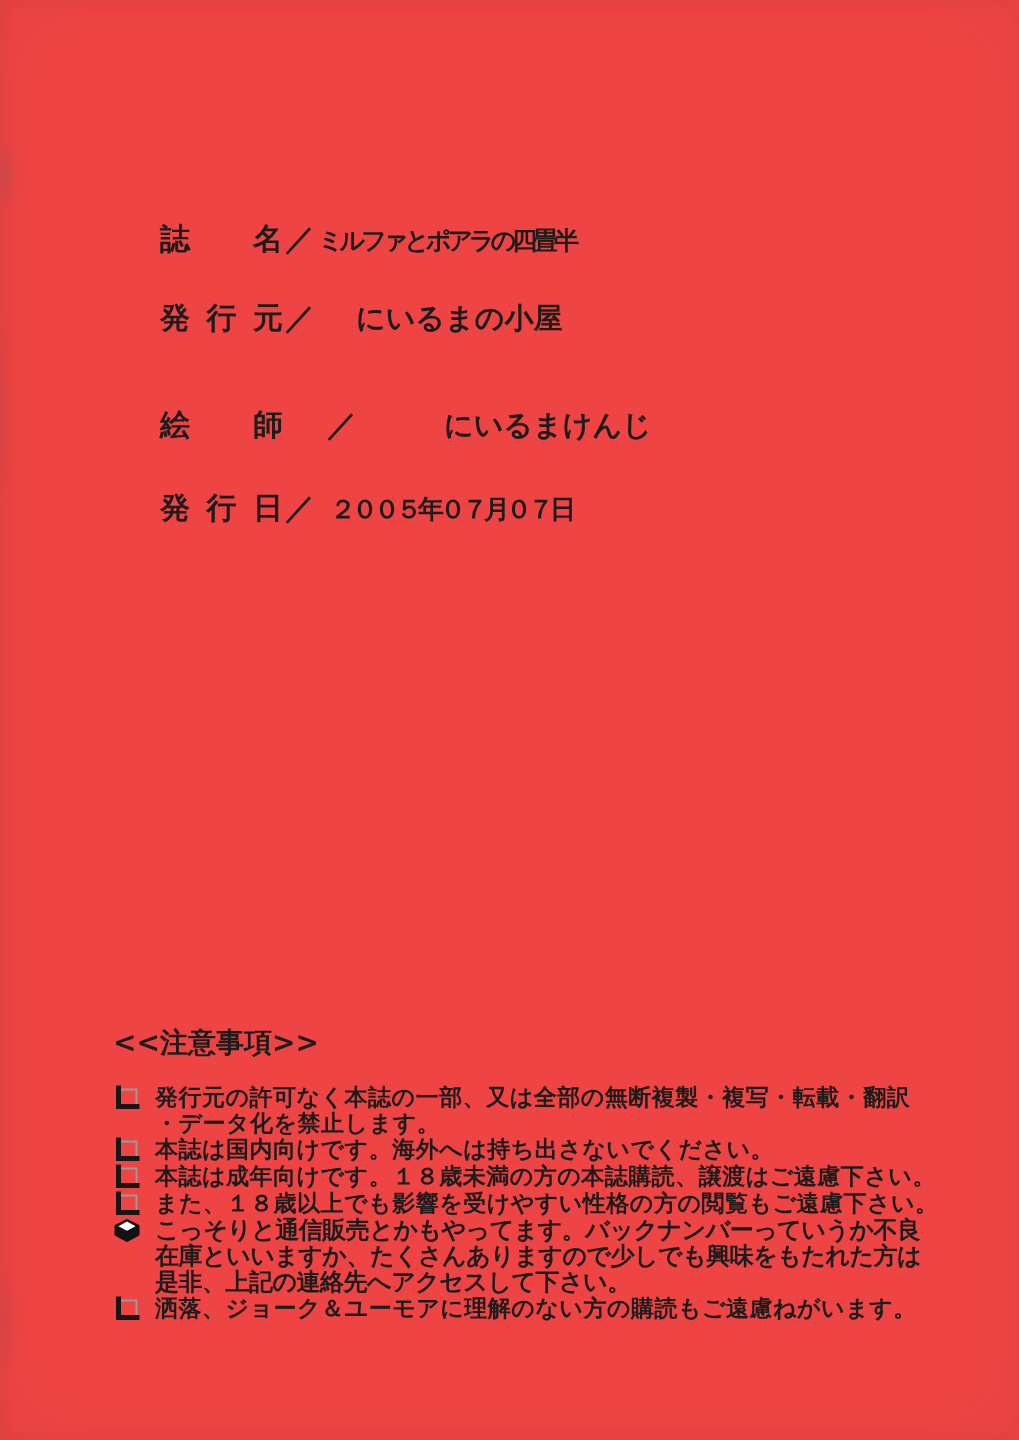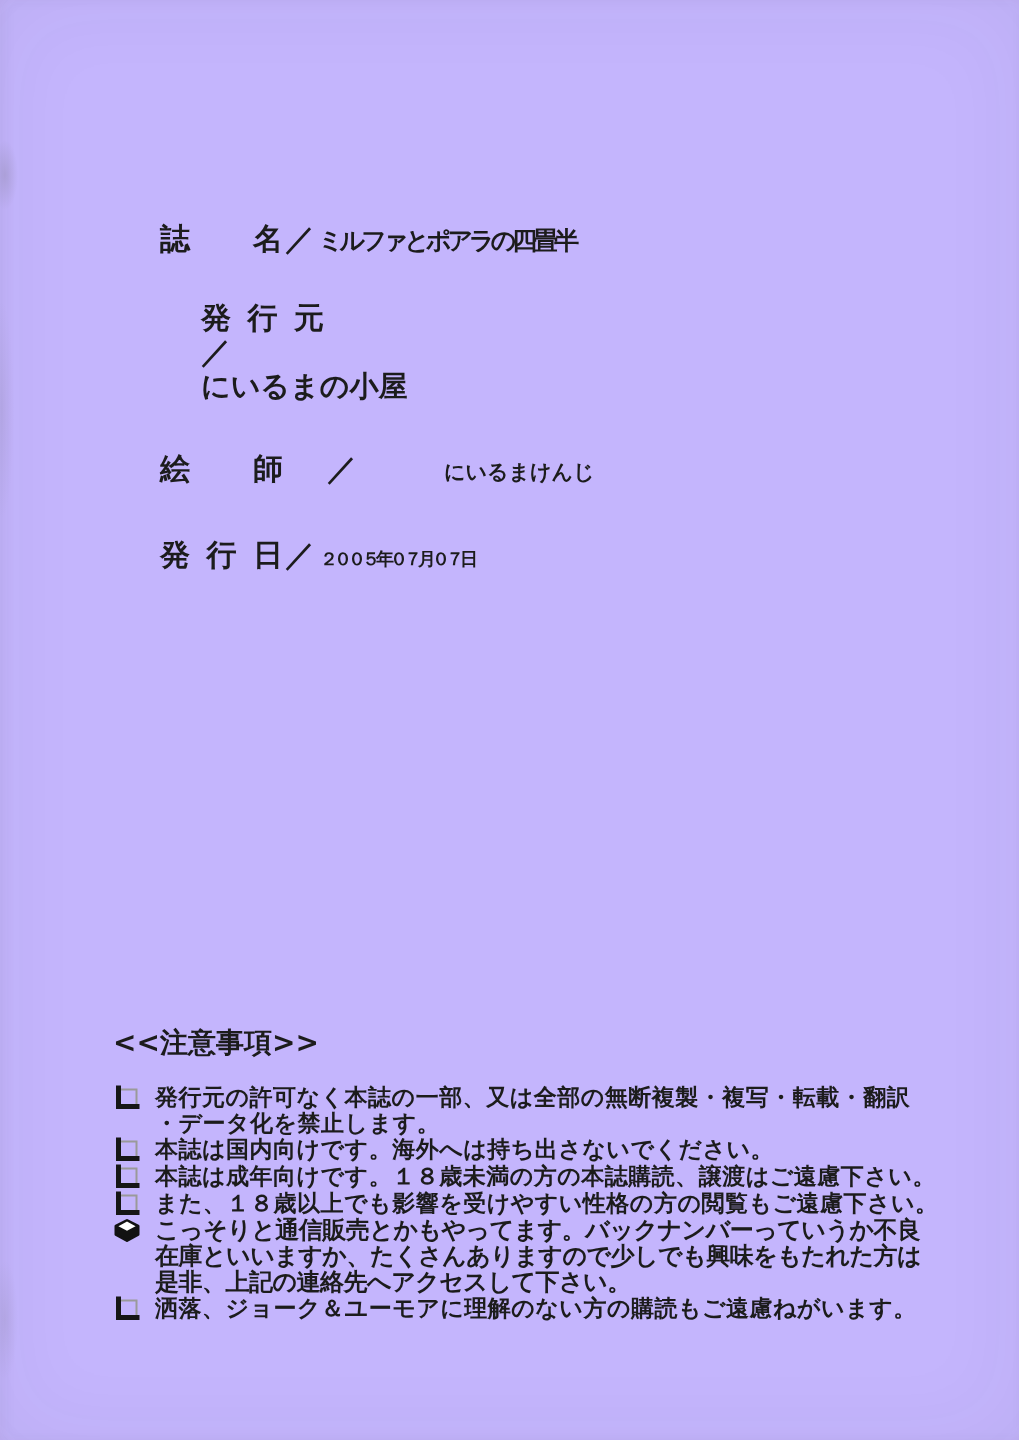--- a/index.html
+++ b/index.html
@@ -5,21 +5,21 @@
   html, body {
     margin: 0;
     padding: 0;
     background: #e8e8e6;
   }
   .page {
     position: relative;
     width: 1019px;
     height: 1440px;
     margin: 0 auto;
-    background: #c4b5fd;
+    background: #ef4444;
     color: #1c1c1c;
     overflow: hidden;
     font-family: "DejaVu Sans", "Liberation Sans", sans-serif;
     box-shadow: inset 0 0 90px rgba(60,58,52,0.05), inset 4px 0 14px rgba(60,58,52,0.05);
   }
   
   .smudge {
     position: absolute;
     background: radial-gradient(closest-side, rgba(90,90,88,0.18), rgba(90,90,88,0));
     pointer-events: none;
@@ -36,34 +36,34 @@
   }
   .crow {
     display: flex;
     align-items: baseline;
     font-weight: bold;
     font-size: 30px;
     line-height: 34px;
     white-space: nowrap;
   }
   .crow:nth-child(1) { margin-bottom: 43px; }
-  .crow:nth-child(2) { margin-bottom: 49px; flex-direction: column; }
+  .crow:nth-child(2) { margin-bottom: 49px; }
   .crow:nth-child(3) { margin-bottom: 49px; gap: 42px; }
   .clabel {
     display: inline-block;
     width: 123px;
     text-align: justify;
     text-align-last: justify;
   }
   .csep { margin-left: 2px; }
   .cvalue { font-weight: bold; }
   .cvalue.v0 { font-size: 25px; letter-spacing: -4px; margin-left: 3px; }
   .cvalue.v1 { font-size: 29px; margin-left: 41px; }
-  .cvalue.v2 { font-size: 21px; margin-left: 45px; }
-  .cvalue.v3 { font-size: 18px; letter-spacing: -4px; margin-left: 5px; }
+  .cvalue.v2 { font-size: 29px; margin-left: 45px; margin-top: 24px; }
+  .cvalue.v3 { font-size: 26px; letter-spacing: -4px; margin-left: 15px; }
 
   
   .notices {
     position: absolute;
     left: 113px;
     top: 1028px;
     width: 830px;
   }
   .nheading {
     font-size: 28px;

